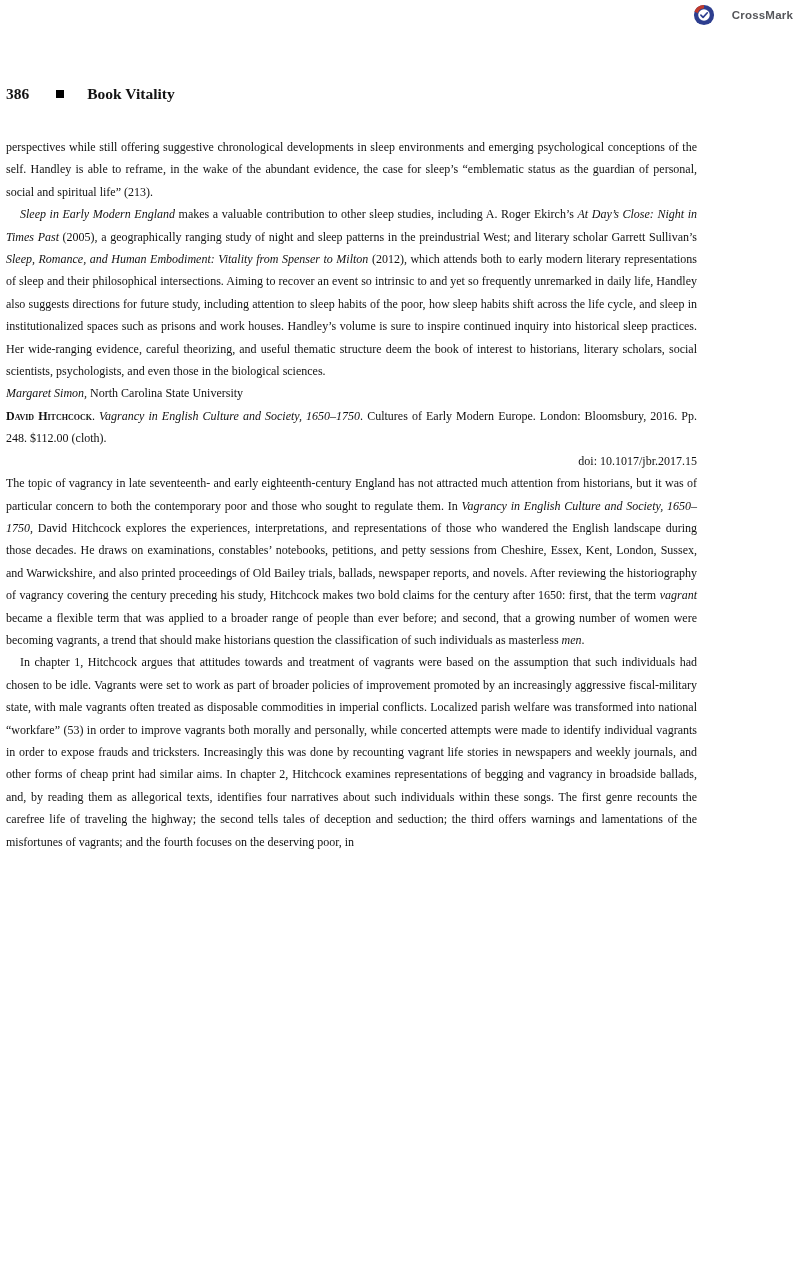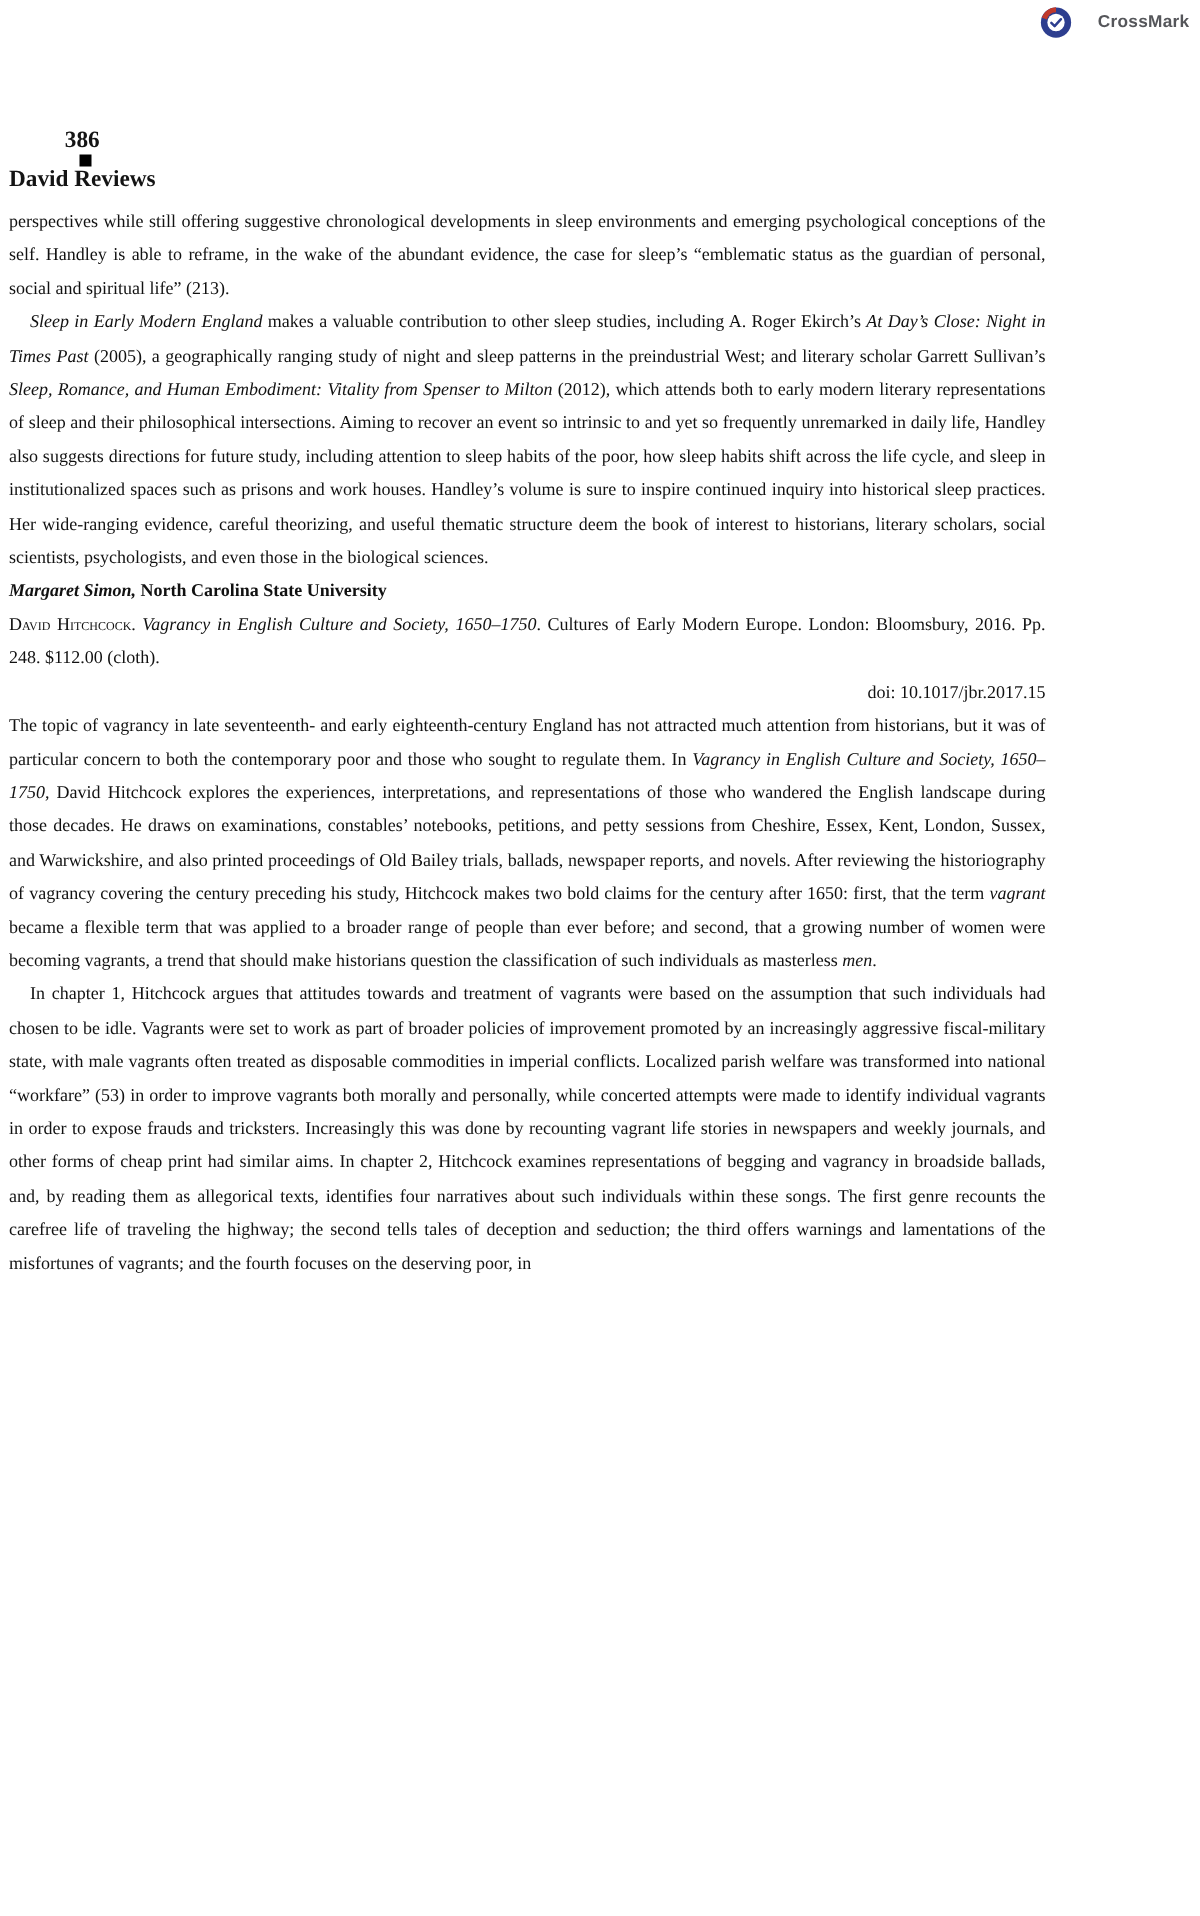--- a/index.html
+++ b/index.html
@@ -33,21 +33,20 @@
   }
 
   
   .running-head {
     position: absolute;
     top: 85px;
     left: 6px;
     display: flex;
     align-items: center;
     font-size: 15.5px;
-    flex-direction: column;
   }
   .page-number { font-weight: bold; }
   .square-marker {
     width: 8px; height: 8px;
     background: #000;
     margin-left: 27px;
     margin-right: 23px;
   }
   .section-title { font-weight: bold; }
 
@@ -57,28 +56,28 @@
     top: 136px;
     left: 6px;
     width: 691px;
     font-size: 12px;
     line-height: 22.4px;
     text-align: justify;
     color: #111111;
   }
   .text-block p { margin: 0; }
   .indent { text-indent: 14px; }
-  .signature { margin-top: 23px; font-weight: bold; }
+  .signature { margin-top: 23px; }
   .review-heading { margin-top: 95px; }
   .doi-line { text-align: right; }
   .body-start { margin-top: 45px; }
 
   .seg-plain { font-style: normal; }
   .seg-italic { font-style: italic; }
-  .seg-smallcaps { font-variant: small-caps; }
+  .seg-smallcaps { font-variant: small-caps; font-weight: bold; }
 </style>
 </head>
 <body>
 
 <div class="page">
 
   <div class="crossmark-badge">
     <span class="cm-icon">
       <svg viewBox="0 0 24 24" aria-hidden="true">
         <circle cx="12" cy="12" r="11" fill="#2d3e8f"></circle>
@@ -86,21 +85,21 @@
         <circle cx="12" cy="12" r="6.3" fill="#ffffff"></circle>
         <path d="M8.6 12.2 L11 14.6 L15.6 9.6" fill="none" stroke="#2d3e8f" stroke-width="1.8" stroke-linecap="round" stroke-linejoin="round"></path>
       </svg>
     </span>
     <span class="cm-label">CrossMark</span>
   </div>
 
   <div class="running-head">
     <span class="page-number">386</span>
     <span class="square-marker"></span>
-    <span class="section-title">David Reviews</span>
+    <span class="section-title">Book Vitality</span>
   </div>
 
   <main class="text-block">
     <p class="para"><span class="seg-plain">perspectives while still offering suggestive chronological developments in sleep environments and emerging psychological conceptions of the self. Handley is able to reframe, in the wake of the abundant evidence, the case for sleep’s “emblematic status as the guardian of personal, social and spiritual life” (213).</span></p>
     <p class="para indent"><span class="seg-italic">Sleep in Early Modern England</span><span class="seg-plain"> makes a valuable contribution to other sleep studies, including A. Roger Ekirch’s </span><span class="seg-italic">At Day’s Close: Night in Times Past</span><span class="seg-plain"> (2005), a geographically ranging study of night and sleep patterns in the preindustrial West; and literary scholar Garrett Sullivan’s </span><span class="seg-italic">Sleep, Romance, and Human Embodiment: Vitality from Spenser to Milton</span><span class="seg-plain"> (2012), which attends both to early modern literary representations of sleep and their philosophical intersections. Aiming to recover an event so intrinsic to and yet so frequently unremarked in daily life, Handley also suggests directions for future study, including attention to sleep habits of the poor, how sleep habits shift across the life cycle, and sleep in institutionalized spaces such as prisons and work houses. Handley’s volume is sure to inspire continued inquiry into historical sleep practices. Her wide-ranging evidence, careful theorizing, and useful thematic structure deem the book of interest to historians, literary scholars, social scientists, psychologists, and even those in the biological sciences.</span></p>
     <p class="signature"><span class="seg-italic">Margaret Simon,</span><span class="seg-plain"> North Carolina State University</span></p>
 
     <p class="review-heading"><span class="seg-smallcaps">David Hitchcock</span><span class="seg-plain">. </span><span class="seg-italic">Vagrancy in English Culture and Society, 1650–1750</span><span class="seg-plain">. Cultures of Early Modern Europe. London: Bloomsbury, 2016. Pp. 248. $112.00 (cloth).</span></p>
     <p class="doi-line">doi: 10.1017/jbr.2017.15</p>
 

